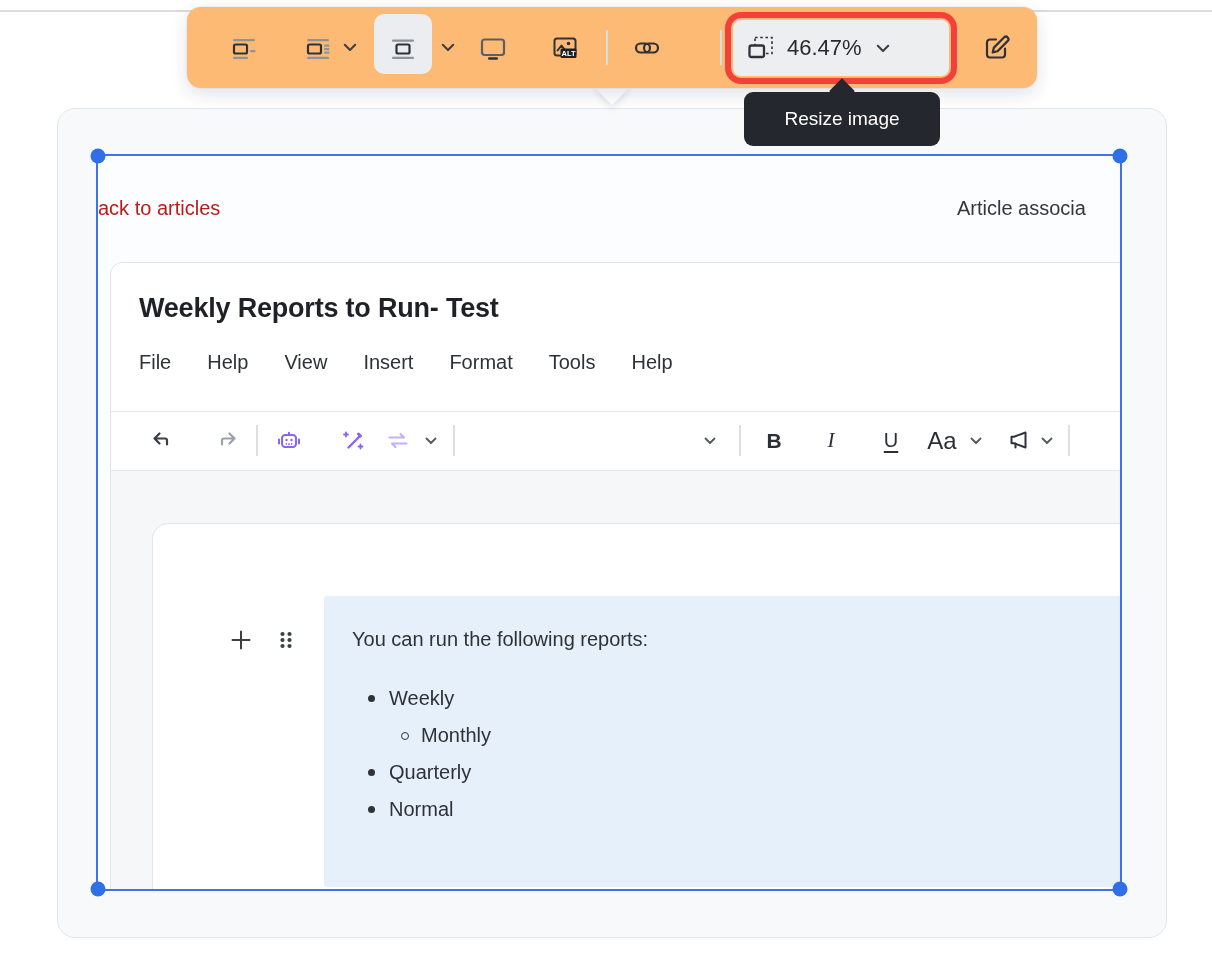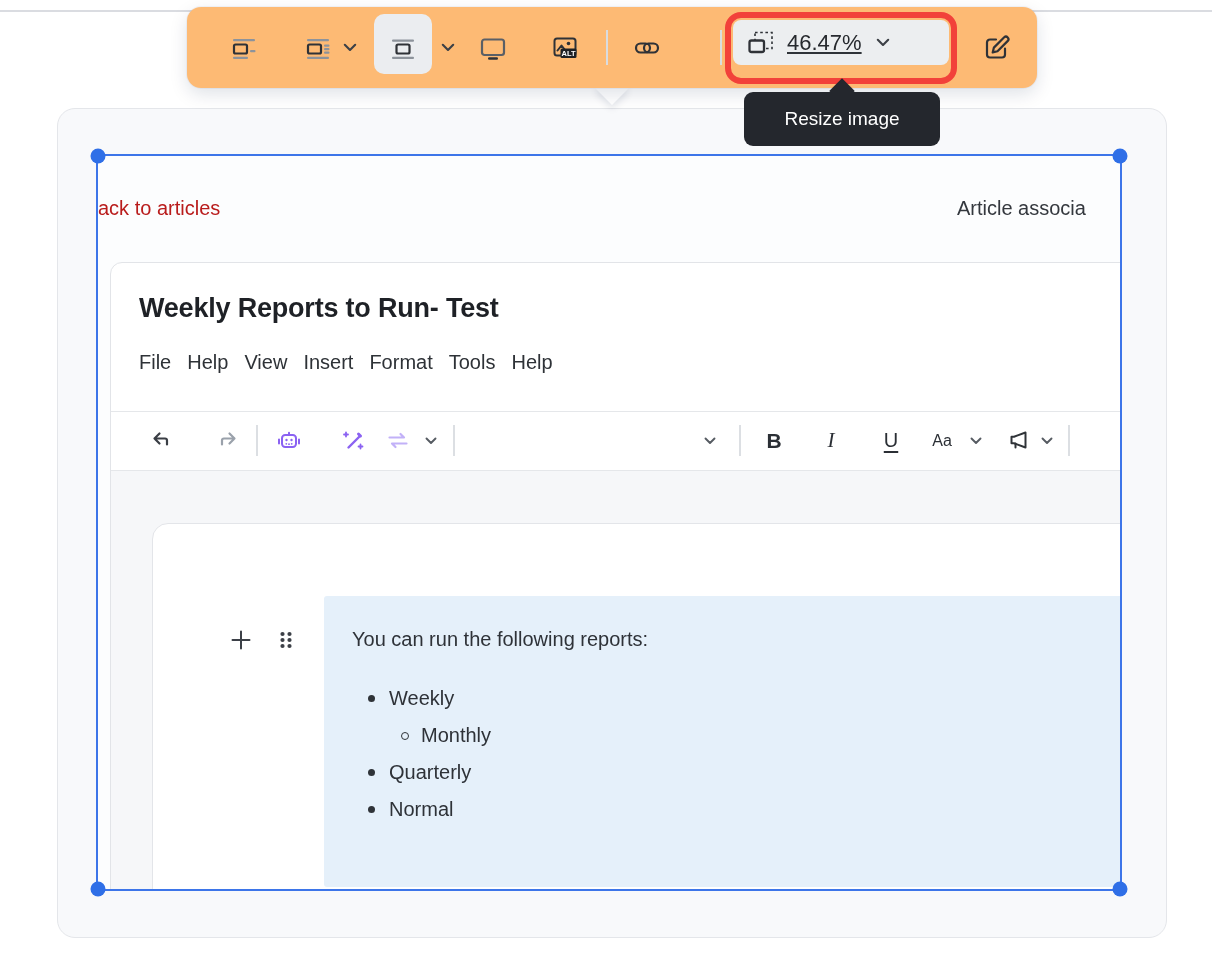--- a/index.html
+++ b/index.html
@@ -19,34 +19,34 @@
     position:absolute; left:97px; top:155px; width:1024px; height:735px;
     background:#fcfdfe; overflow:hidden; z-index:2;
   }
   .back-link { position:absolute; left:1px; top:42px; font-size:20px; color:#b91c1c; white-space:nowrap; }
   .assoc-link { position:absolute; left:860px; top:42px; font-size:20px; color:#34383e; white-space:nowrap; }
   .editor-panel {
     position:absolute; left:13px; top:107px; width:1100px; height:700px;
     background:#ffffff; border:1.5px solid #e2e4e8; border-radius:12px;
   }
   .doc-title { position:absolute; left:28px; top:30px; font-size:27px; font-weight:600; color:#1e2126; letter-spacing:-.2px; white-space:nowrap; }
-  .menubar { position:absolute; left:28px; top:88px; display:flex; gap:16px; font-size:20px; color:#2e3237; }
+  .menubar { position:absolute; left:28px; top:88px; display:flex; gap:36px; font-size:20px; color:#2e3237; }
   .menubar span { cursor:default; }
   .editor-toolbar {
     position:absolute; left:0; top:148px; width:100%; height:60px;
     border-top:1.5px solid #e5e7ea; border-bottom:1.5px solid #e5e7ea; background:#fff;
   }
   .tb-item { position:absolute; top:0; height:57px; display:flex; align-items:center; justify-content:center; transform:translateX(-50%); }
   .tb-text { transform:none; }
   .tb-div { position:absolute; top:13px; width:1.5px; height:31px; background:#dcdfe3; }
   .fmt-label { font-size:20px; color:#2b2f35; white-space:nowrap; }
   .bold-b { font-size:21px; font-weight:700; color:#2b2f35; }
   .italic-i { font-size:21px; font-style:italic; font-family:"Liberation Serif", serif; color:#2b2f35; }
   .under-u { font-size:20px; text-decoration:underline; text-underline-offset:4px; color:#2b2f35; }
-  .aa-label { font-size:16px; color:#2b2f35; }
+  .aa-label { font-size:24px; color:#2b2f35; }
   .content-bg { position:absolute; left:0; top:208px; right:0; bottom:0; background:#f6f7f9; border-radius:0 0 12px 12px; }
   .content-card {
     position:absolute; left:55px; top:368px; width:1100px; height:420px; z-index:3;
     background:#ffffff; border:1.5px solid #e3e5e9; border-radius:16px;
   }
   .block-controls { position:absolute; left:75px; top:103px; display:flex; gap:20px; align-items:center; }
   .blue-panel {
     position:absolute; left:171px; top:72px; width:920px; height:291px;
     background:#e5f0fa; border-radius:3px;
   }
@@ -79,22 +79,22 @@
   }
   .it-btn { position:absolute; top:0; height:81px; width:44px; display:flex; align-items:center; justify-content:center; transform:translateX(-50%); cursor:pointer; }
   .it-chev { width:26px; }
   .it-div { position:absolute; top:23px; width:1.5px; height:35px; background:#d9dce0; }
   .sel-bg { position:absolute; left:187px; top:7px; width:58px; height:60px; background:#ebedf0; border-radius:10px; }
   .red-ring {
     position:absolute; left:538px; top:5px; width:232px; height:72px;
     border:6px solid #f2413a; border-radius:16px;
   }
   .resize-btn {
-    position:absolute; left:546px; top:13px; width:216px; height:45px;
-    background:#eceef0; border-radius:8px; display:flex; align-items:center; padding-left:13px; cursor:pointer;text-decoration:underline;
+    position:absolute; left:546px; top:13px; width:216px; height:56px;
+    background:#eceef0; border-radius:8px; display:flex; align-items:center; padding-left:13px; cursor:pointer;
   }
   .resize-value { font-size:22px; color:#26292e; margin-left:11px; white-space:nowrap; }
   .resize-btn svg.chev { margin-left:14px; }
   
   .tooltip-arrow {
     position:absolute; left:833px; top:82px; width:18px; height:18px;
     background:#24272d; transform:rotate(45deg); z-index:58;
   }
   .tooltip {
     position:absolute; left:744px; top:92px; width:196px; height:54px;

